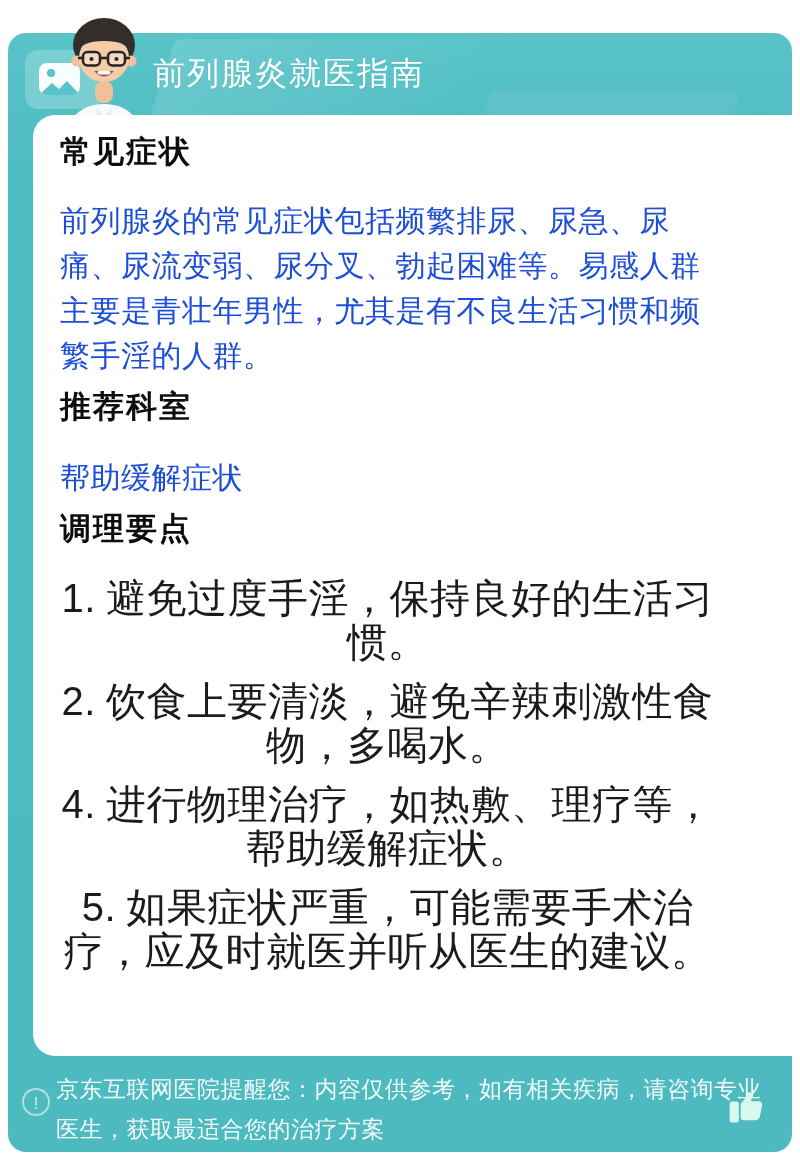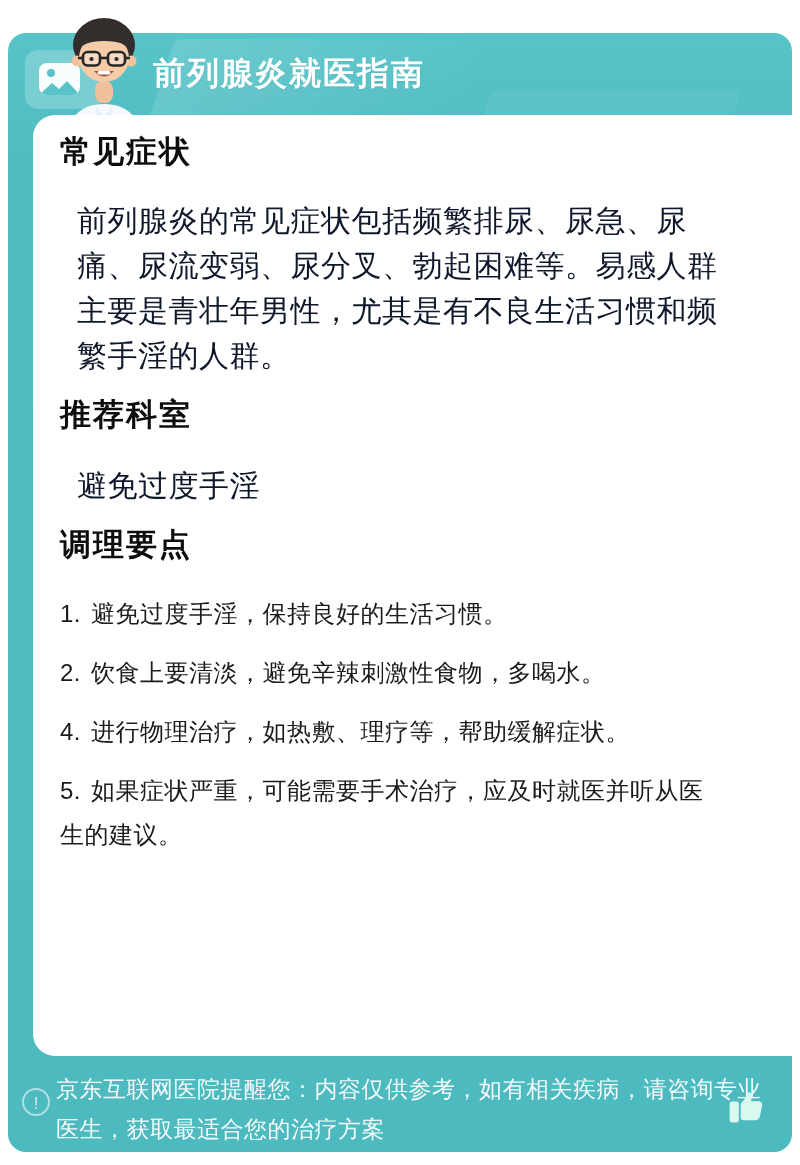--- a/index.html
+++ b/index.html
@@ -38,21 +38,21 @@
   }
   
   .avatar{
     position:absolute; left:34px; top:-26px;
     width:124px; height:144px;
     z-index:2;
   }
   .title{
     position:absolute; left:145px; top:20px;
     font-size:32px; line-height:40px;
-    font-weight:700; color:#ffffff;
+    font-weight:400; color:#ffffff;
     letter-spacing:2px;
     z-index:3;
     text-shadow:0 1px 2px rgba(0,0,0,0.06);
   }
   
   .card{
     position:absolute; left:25px; top:82px;
     width:742px; height:941px;
     background:#ffffff;
     border-radius:22px;
@@ -61,32 +61,33 @@
     z-index:4;
   }
   .card h2{
     margin:0; font-size:31px; line-height:40px;
     font-weight:700; color:#0d0d0d; letter-spacing:2px;
   }
   .card h2.s1{margin-top:17px;}
   .card h2.s2{margin-top:9px;}
   .card h2.s3{margin-top:9px;}
   .card p{
-    margin:17px; width:655px;
+    margin:0; width:655px;
     font-size:30px; line-height:45px;
-    color:#0f172a; letter-spacing:0.5px;
+    color:#1d4ed8; letter-spacing:0.5px;
     word-break:normal;
   }
   .card p.p1{margin-top:26px;}
   .card p.p2{margin-top:28px;}
   .list{margin-top:27px;}
   .li{
-    width:655px; font-size:24px; line-height:44px;
+    width:655px; font-size:40px; line-height:44px;
     color:#1b1b1b; letter-spacing:0.5px;
     margin-bottom:15px;
+    text-align:center;
   }
   .li .num{margin-right:10px;}
   
   .footer-text{
     position:absolute; left:48px; top:1036px;
     width:718px;
     font-size:23px; line-height:40px;
     letter-spacing:0.5px;
     color:rgba(255,255,255,0.93);
     z-index:5;
@@ -164,21 +165,21 @@
     </svg>
   </div>
 
   <div class="title">前列腺炎就医指南</div>
 
   <div class="card">
     <h2 class="s1">常见症状</h2>
     <p class="p1">前列腺炎的常见症状包括频繁排尿、尿急、尿痛、尿流变弱、尿分叉、勃起困难等。易感人群主要是青壮年男性，尤其是有不良生活习惯和频繁手淫的人群。</p>
 
     <h2 class="s2">推荐科室</h2>
-    <p class="p2">避免过度手淫</p>
+    <p class="p2">帮助缓解症状</p>
 
     <h2 class="s3">调理要点</h2>
     <div class="list">
       <div class="li"><span class="num">1.</span><span>避免过度手淫，保持良好的生活习惯。</span></div>
       <div class="li"><span class="num">2.</span><span>饮食上要清淡，避免辛辣刺激性食物，多喝水。</span></div>
       <div class="li"><span class="num">4.</span><span>进行物理治疗，如热敷、理疗等，帮助缓解症状。</span></div>
       <div class="li"><span class="num">5.</span><span>如果症状严重，可能需要手术治疗，应及时就医并听从医生的建议。</span></div>
     </div>
   </div>
 

